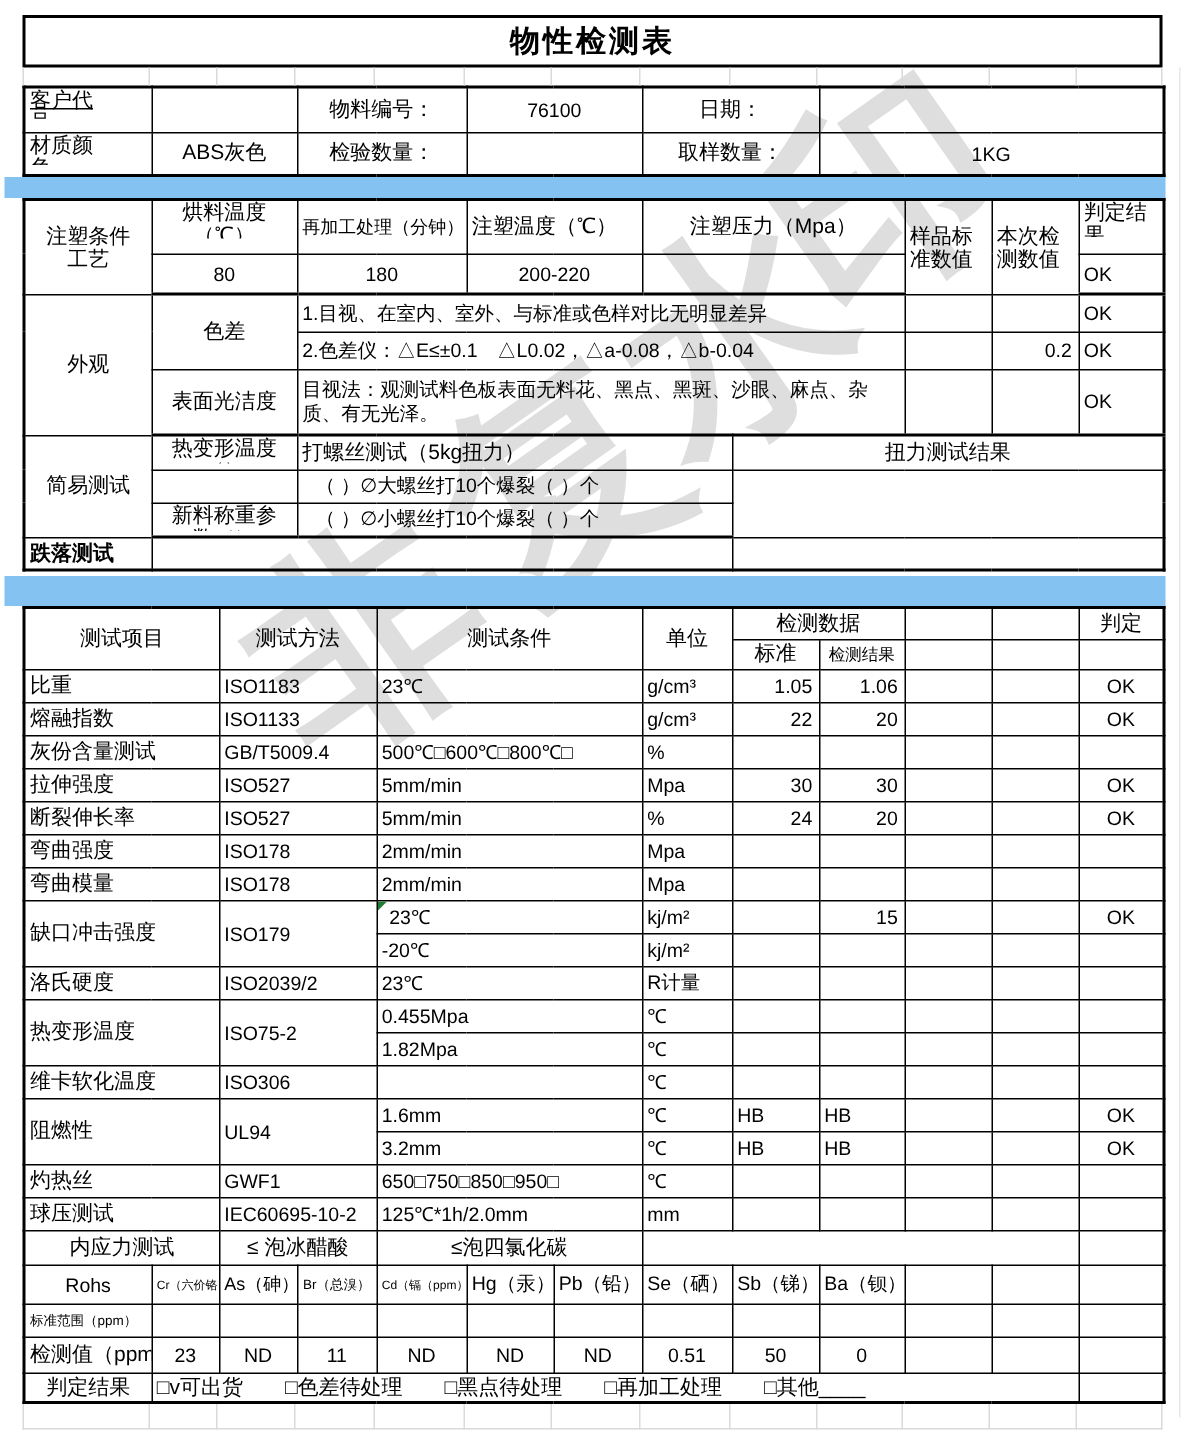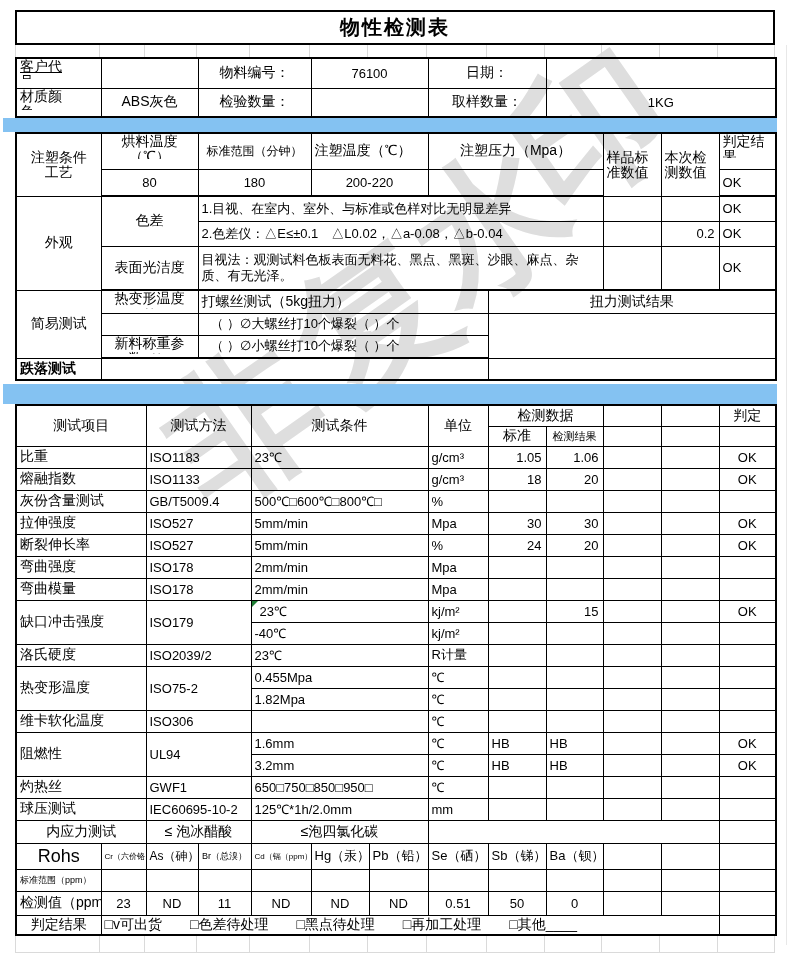--- a/index.html
+++ b/index.html
@@ -21,21 +21,21 @@
   table{border-collapse:collapse;table-layout:fixed;width:760px;border:2px solid #000;background:transparent;}
   td{border:1px solid #000;padding:0 3px;text-align:center;font-size:13px;overflow:hidden;
      white-space:nowrap;background:transparent;}
   tr.tb td{border-bottom-width:2px;}
   td.l{text-align:left;}
   td.r{text-align:right;padding-right:4px;}
   td.pre{white-space:pre-line;line-height:15px;}
   td.wrap{white-space:normal;line-height:16px;}
   td.clip{vertical-align:top;}
   td.clip .in{overflow:hidden;white-space:pre-line;line-height:15px;}
-  td.f14{font-size:14px;} td.f15{font-size:18px;} td.f12{font-size:12px;}
+  td.f14{font-size:14px;} td.f15{font-size:13px;} td.f12{font-size:12px;}
   td.s{font-size:11px;} td.xs{font-size:9px;} td.xxs{font-size:8px;}
   td.pad12{padding-left:12px;} td.pad8{padding-left:8px;}
   td.note{position:relative;}
   td.note::before{content:"";position:absolute;left:0;top:0;width:0;height:0;border-style:solid;
      border-width:6px 6px 0 0;border-color:var(--note) transparent transparent transparent;}
   .vline{position:absolute;left:786px;top:45px;height:900px;width:1px;background:#e8e8e8;z-index:0;}
 </style>
 </head>
 <body>
 
@@ -123,21 +123,21 @@
           <col style="width: 57px;">
         </colgroup>
         <tbody>
           <tr style="height: 36px;">
             <td rowspan="2" class="pre f14">注塑条件
 工艺</td>
             <td colspan="2" class="f14 clip">
               <div class="in" style="height: 25px;">烘料温度
 （℃）</div>
             </td>
-            <td colspan="2" class="f12">标准范围（分钟）</td>
+            <td colspan="2" class="f12">再加工处理（分钟）</td>
             <td colspan="2" class="l f14">注塑温度（℃）</td>
             <td colspan="3" class="f14">注塑压力（Mpa）</td>
             <td rowspan="2" class="pre l f14">样品标
 准数值</td>
             <td rowspan="2" class="pre l f14">本次检
 测数值</td>
             <td class="l f14 clip">
               <div class="in" style="height: 24px;">判定结
 果</div>
             </td>
@@ -243,21 +243,21 @@
             <td class="r">1.06</td>
             <td></td>
             <td></td>
             <td>OK</td>
           </tr>
           <tr style="height: 22px;">
             <td colspan="2" class="l f14">熔融指数</td>
             <td colspan="2" class="l">ISO1133</td>
             <td colspan="3"></td>
             <td class="l">g/cm³</td>
-            <td class="r">18</td>
+            <td class="r">22</td>
             <td class="r">20</td>
             <td></td>
             <td></td>
             <td>OK</td>
           </tr>
           <tr style="height: 22px;">
             <td colspan="2" class="l f14">灰份含量测试</td>
             <td colspan="2" class="l">GB/T5009.4</td>
             <td colspan="3" class="l">500℃□600℃□800℃□</td>
             <td class="l">%</td>
@@ -316,21 +316,21 @@
             <td colspan="2" rowspan="2" class="l">ISO179</td>
             <td colspan="3" class="l pad8 note">23℃</td>
             <td class="l">kj/m²</td>
             <td></td>
             <td class="r">15</td>
             <td></td>
             <td></td>
             <td>OK</td>
           </tr>
           <tr style="height: 22px;">
-            <td colspan="3" class="l">-40℃</td>
+            <td colspan="3" class="l">-20℃</td>
             <td class="l">kj/m²</td>
             <td></td>
             <td></td>
             <td></td>
             <td></td>
             <td></td>
           </tr>
           <tr style="height: 22px;">
             <td colspan="2" class="l f14">洛氏硬度</td>
             <td colspan="2" class="l">ISO2039/2</td>

